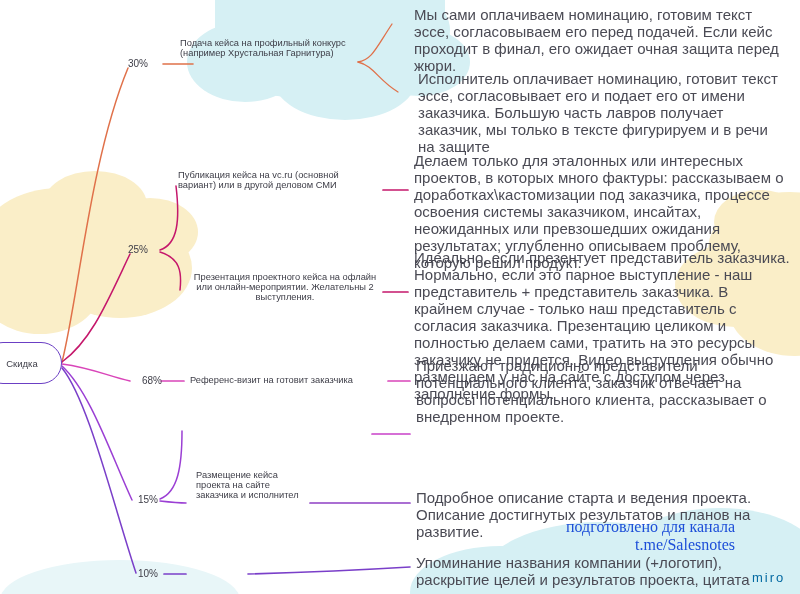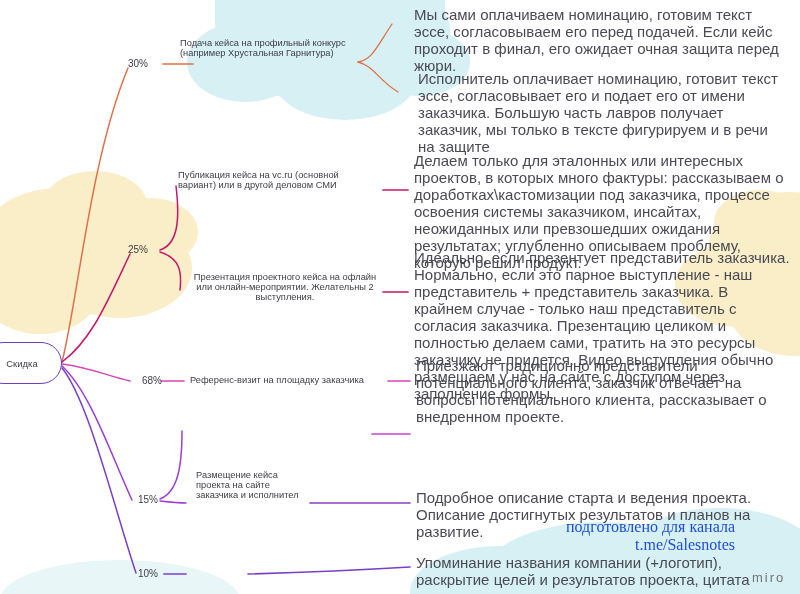--- a/index.html
+++ b/index.html
@@ -34,21 +34,21 @@
     font-family:"Liberation Serif","DejaVu Serif",serif;
     color:#1d4ed8;
     line-height:1.12;
     white-space:pre-line;
     text-align:right;
   }
   .wm-miro{
     position:absolute;
     font-size:13px;
     letter-spacing:2px;
-    color:#737373;
+    color:#0369a1;
     font-family:"Liberation Sans",sans-serif;
   }
 </style>
 </head>
 <body>
 
 <div id="canvas">
 
   <svg class="layer" viewBox="0 0 800 594" width="800" height="594">
     <g>
@@ -121,21 +121,21 @@
   <div class="desc" style="left:414px;top:6px;width:372px;">Мы сами оплачиваем номинацию, готовим текст эссе, согласовываем его перед подачей. Если кейс проходит в финал, его ожидает очная защита перед жюри.</div>
   <div class="desc" style="left:418px;top:70px;width:368px;">Исполнитель оплачивает номинацию, готовит текст эссе, согласовывает его и подает его от имени заказчика. Большую часть лавров получает заказчик, мы только в тексте фигурируем и в речи на защите</div>
 
   <div class="pct" style="left:128px;top:244px;">25%</div>
   <div class="topic" style="left:178px;top:170px;width:200px;">Публикация кейса на vc.ru (основной вариант) или в другой деловом СМИ</div>
   <div class="topic" style="left:192px;top:272px;width:186px;text-align:center;">Презентация проектного кейса на офлайн или онлайн-мероприятии. Желательны 2 выступления.</div>
   <div class="desc" style="left:414px;top:152px;width:376px;">Делаем только для эталонных или интересных проектов, в которых много фактуры: рассказываем о доработках\кастомизации под заказчика, процессе освоения системы заказчиком, инсайтах, неожиданных или превзошедших ожидания результатах; углубленно описываем проблему, которую решил продукт.</div>
   <div class="desc" style="left:414px;top:249px;width:376px;">Идеально, если презентует представитель заказчика. Нормально, если это парное выступление - наш представитель + представитель заказчика. В крайнем случае - только наш представитель с согласия заказчика. Презентацию целиком и полностью делаем сами, тратить на это ресурсы заказчику не придется. Видео выступления обычно размещаем у нас на сайте с доступом через заполнение формы.</div>
 
   <div class="pct" style="left:142px;top:375px;">68%</div>
-  <div class="topic" style="left:190px;top:375px;width:200px;white-space:nowrap;">Референс-визит на площадку заказчика</div>
+  <div class="topic" style="left:190px;top:375px;width:200px;white-space:nowrap;">Референс-визит на готовит заказчика</div>
   <div class="desc" style="left:416px;top:357px;width:372px;">Приезжают традиционно представители потенциального клиента, заказчик отвечает на вопросы потенциального клиента, рассказывает о внедренном проекте.</div>
 
   <div class="pct" style="left:138px;top:494px;">15%</div>
   <div class="topic" style="left:196px;top:470px;width:108px;">Размещение кейса проекта на сайте заказчика и исполнител</div>
   <div class="desc" style="left:416px;top:489px;width:372px;">Подробное описание старта и ведения проекта. Описание достигнутых результатов и планов на развитие.</div>
 
   <div class="pct" style="left:138px;top:568px;">10%</div>
   <div class="topic" style="left:190px;top:568px;white-space:nowrap;margin-top:44px;">Пресс-релиз</div>
   <div class="desc" style="left:416px;top:554px;width:372px;">Упоминание названия компании (+логотип), раскрытие целей и результатов проекта, цитата представителя заказчика о преимуществах продукта</div>
 

